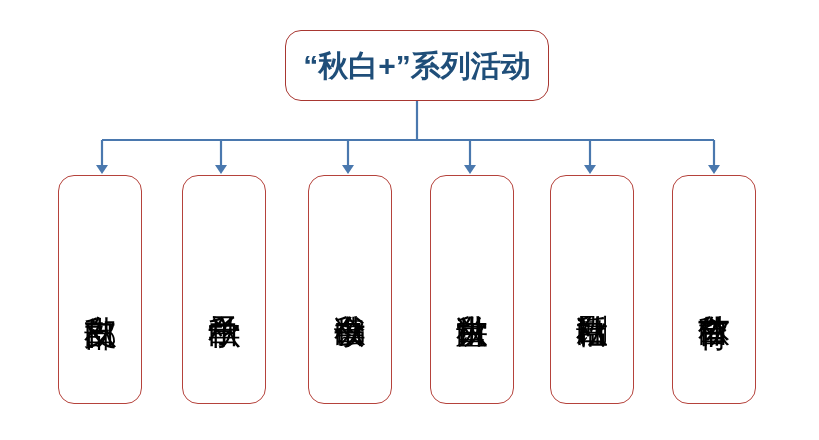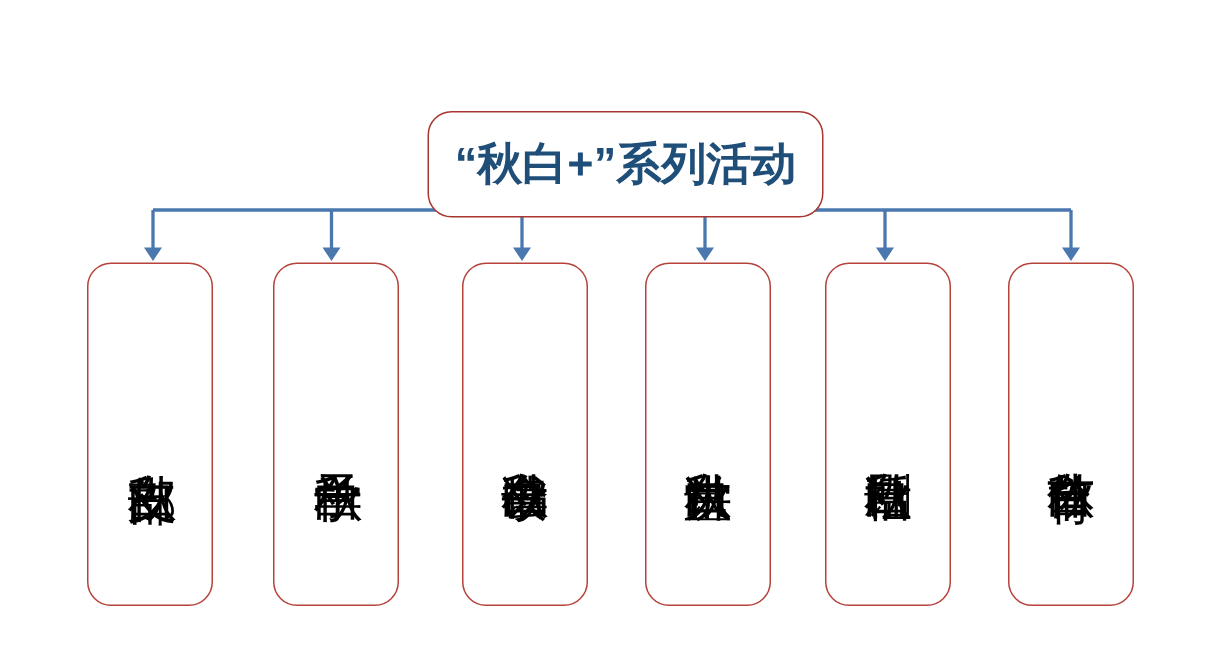--- a/index.html
+++ b/index.html
@@ -32,21 +32,20 @@
     top: 30px;
     width: 264px;
     height: 71px;
     box-sizing: border-box;
     border: 1.6px solid #a83731;
     border-radius: 16px;
     background: #ffffff;
     display: flex;
     align-items: center;
     justify-content: center;
-    margin-top: 44px;
   }
   .root-label {
     color: #1f4e79;
     font-family: "Liberation Sans", "DejaVu Sans", sans-serif;
     font-weight: bold;
     font-size: 30px;
     line-height: 1;
     letter-spacing: 0px;
     white-space: nowrap;
   }

